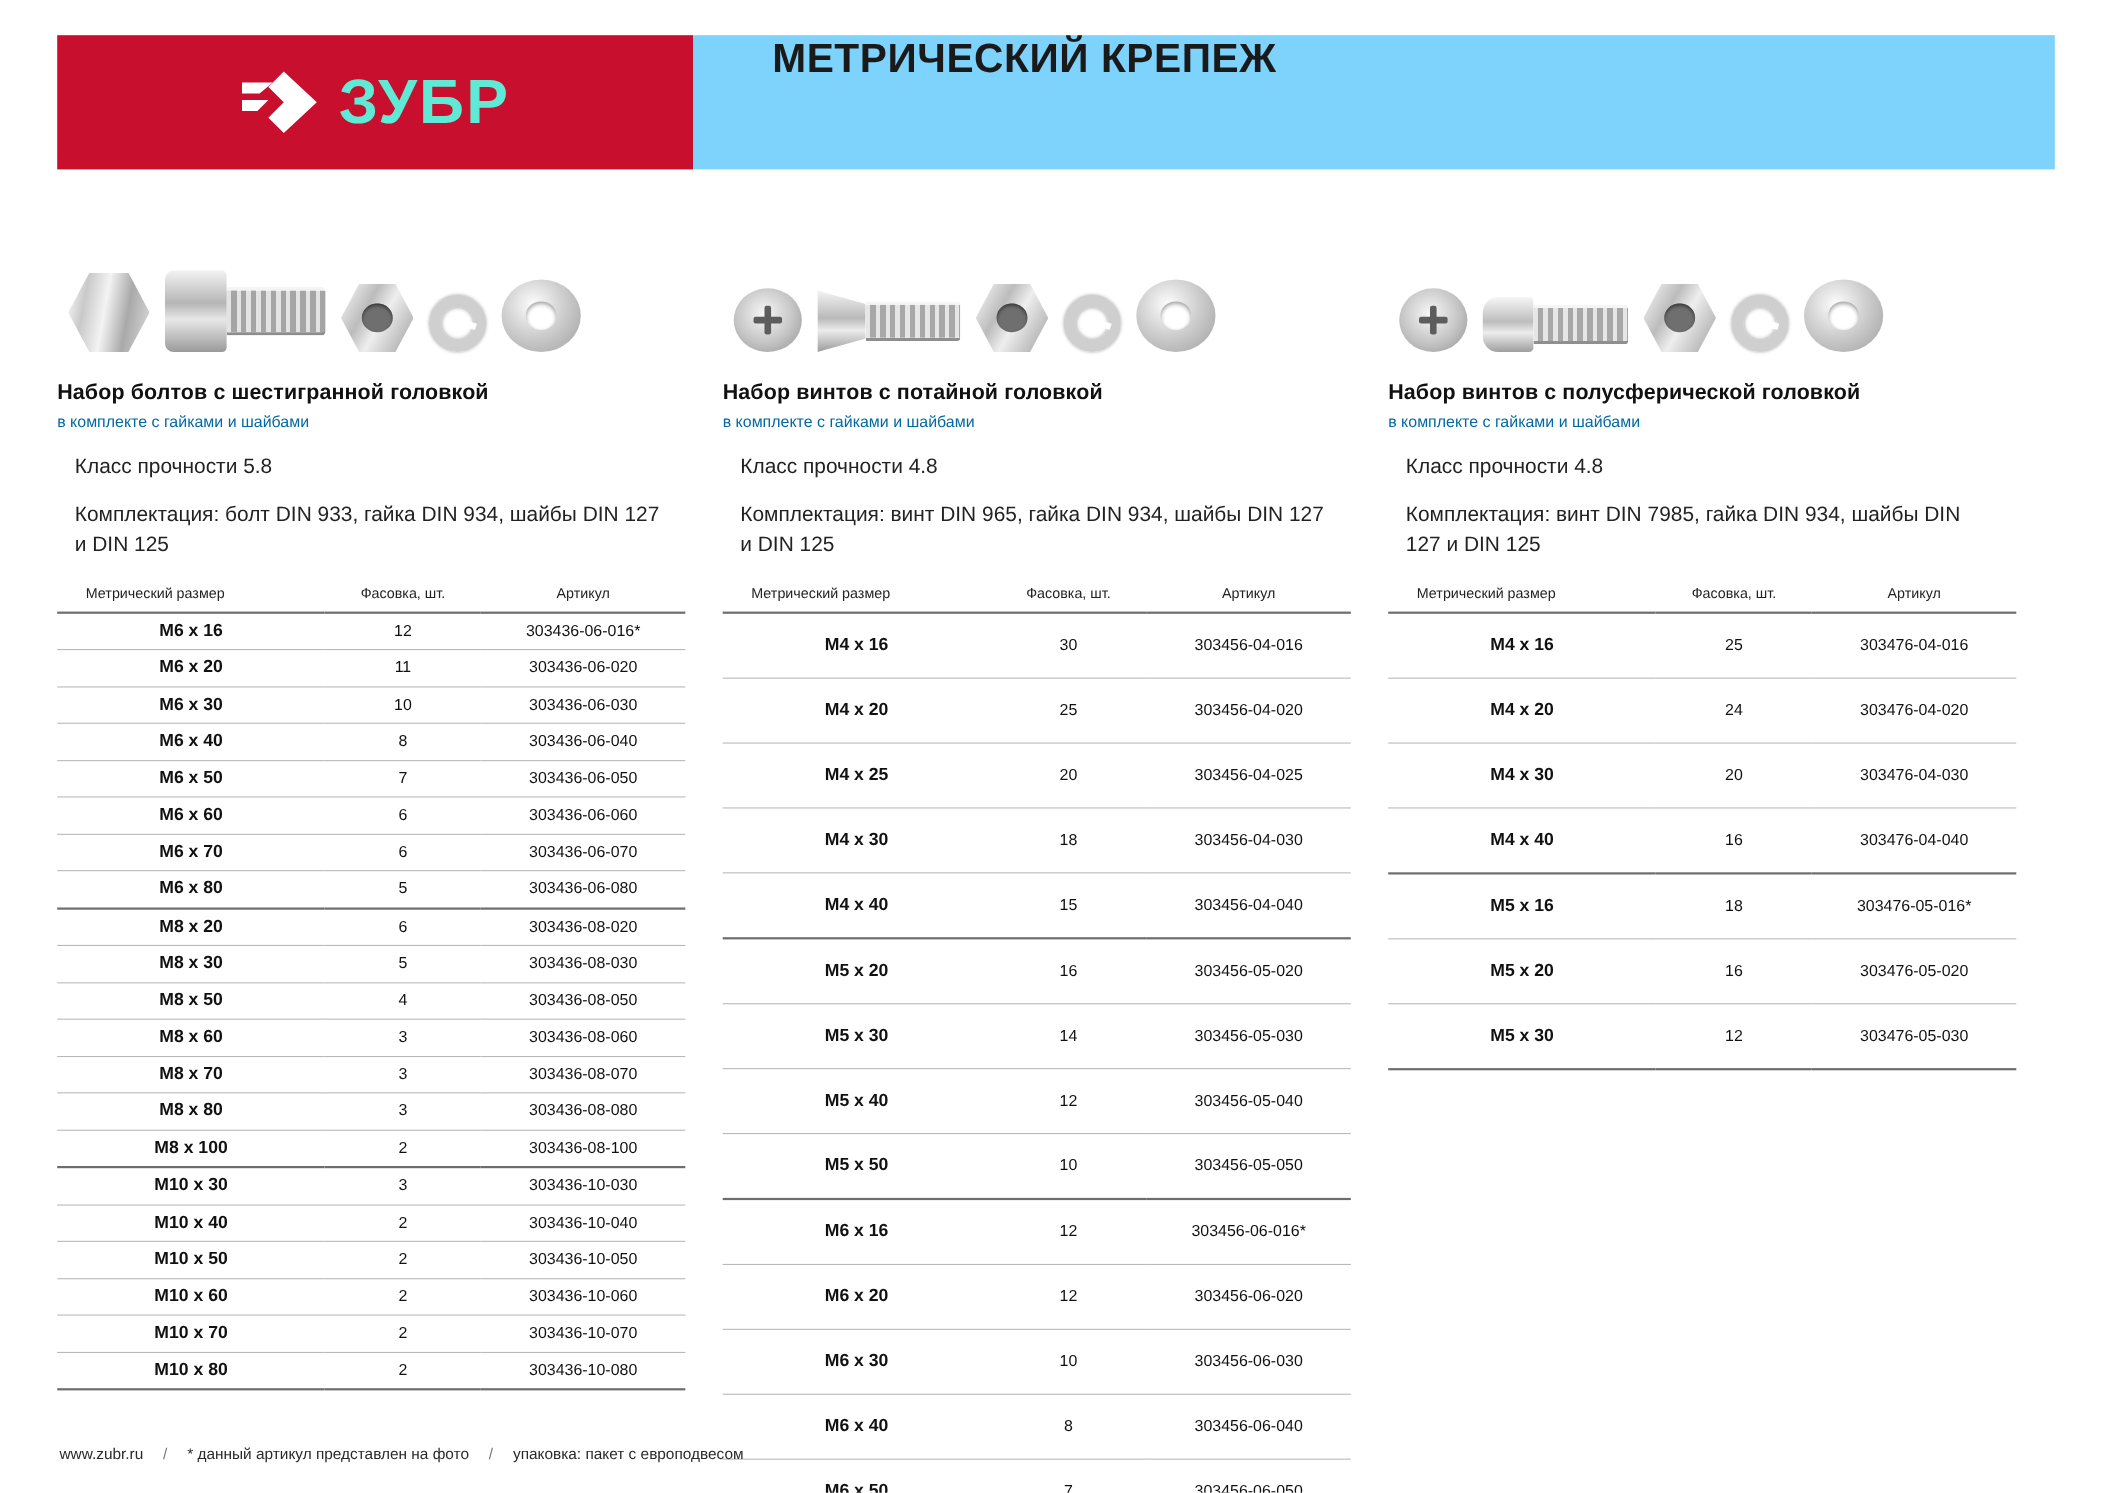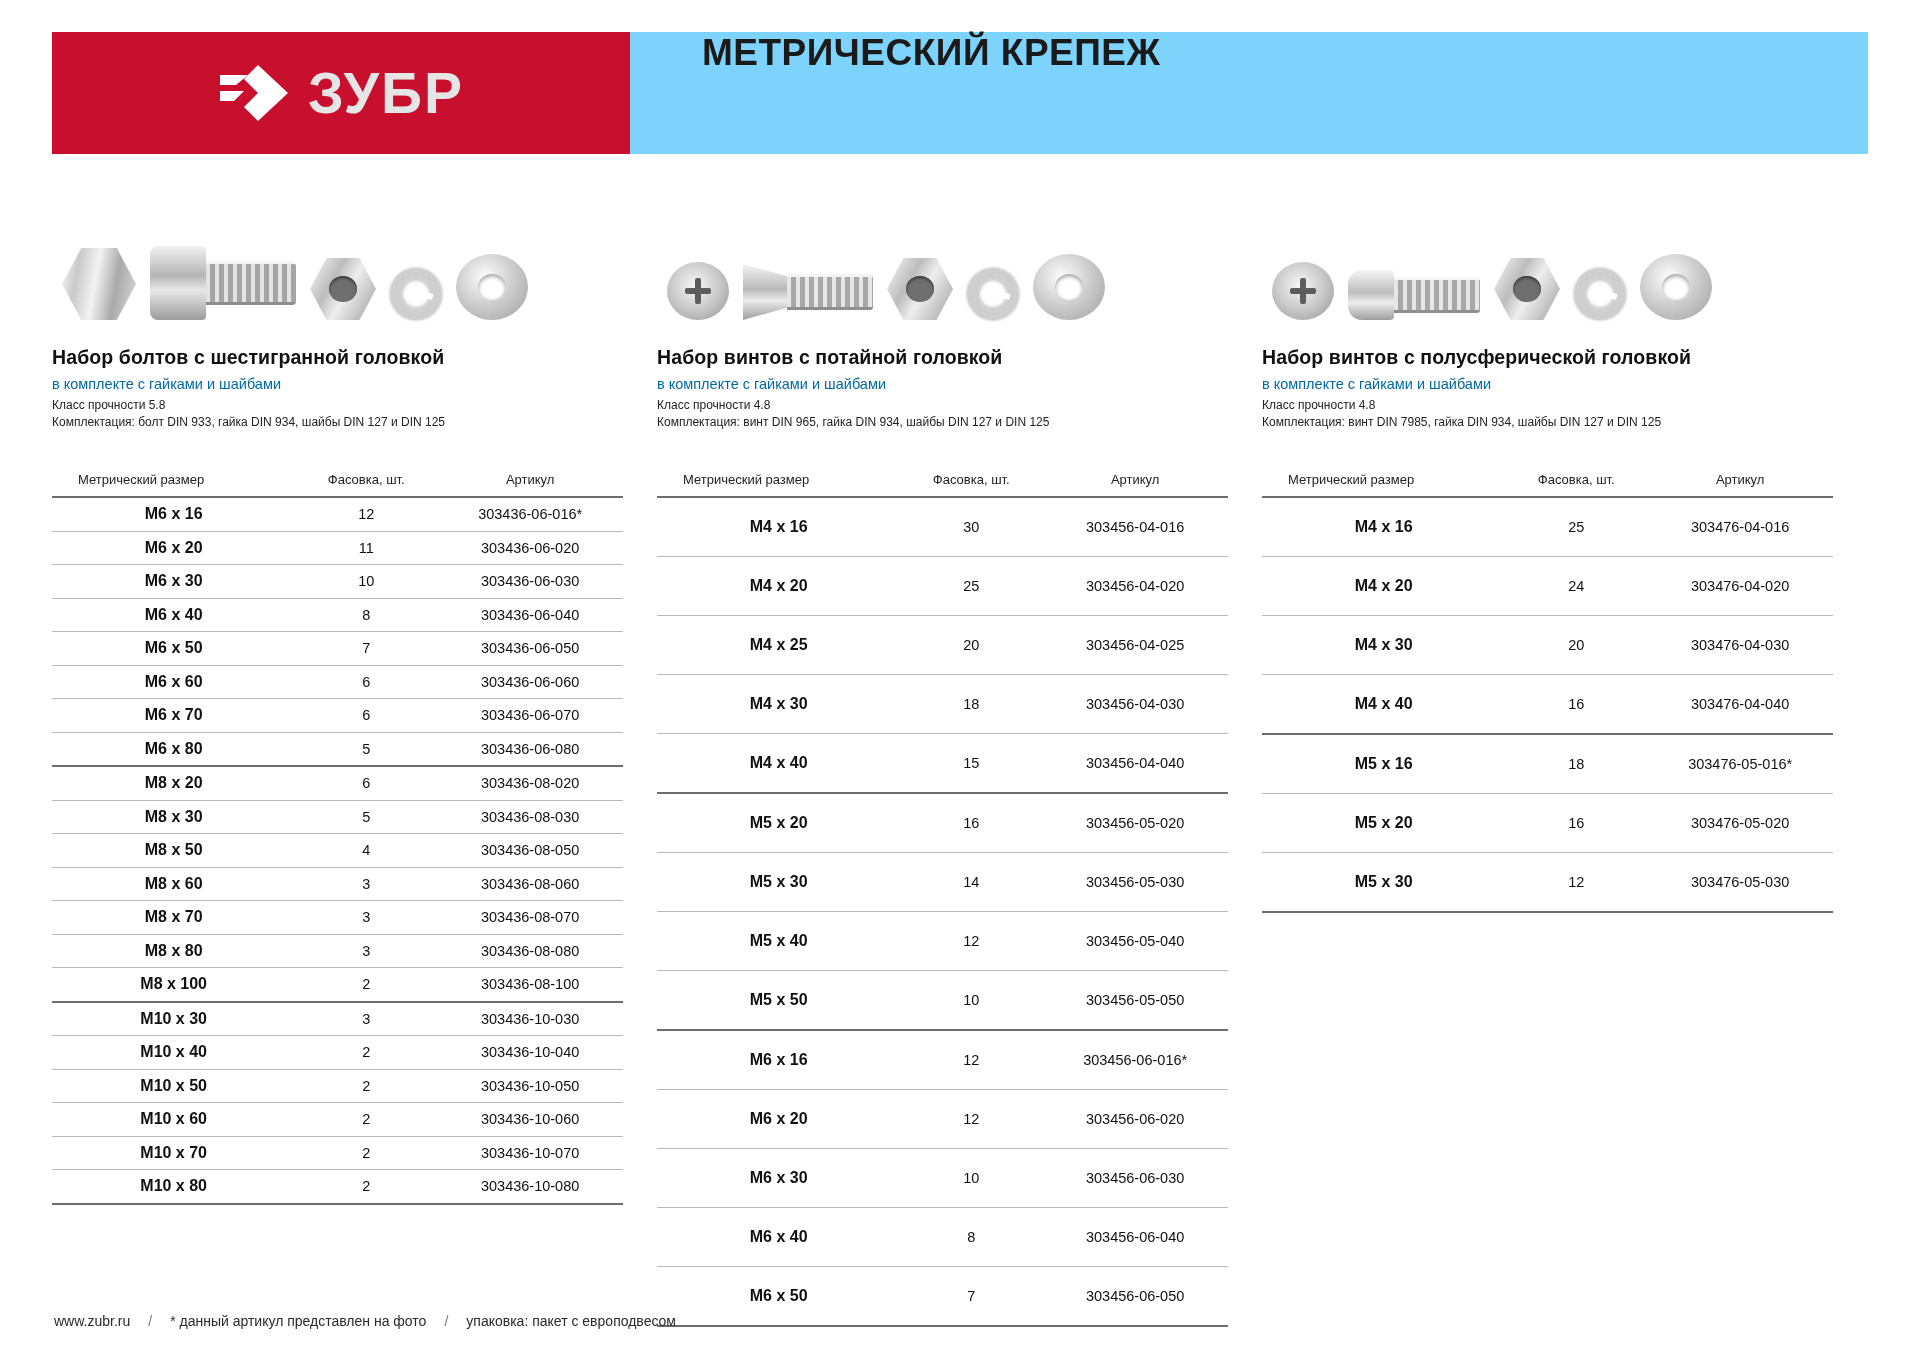--- a/index.html
+++ b/index.html
@@ -41,21 +41,21 @@
     justify-content: center;
     gap: 18px;
   }
   .logo-mark {
     width: 72px;
     height: 64px;
     position: relative;
     display: block;
   }
   .logo-text {
-    color: #e5e5e5;
+    color: #5eead4;
     font-size: 57px;
     font-weight: bold;
     letter-spacing: 2px;
     line-height: 1;
     font-family: "Liberation Sans", sans-serif;
   }
   .title-block {
     flex: 1;
     background: #7dd3fc;
     display: flex;
@@ -211,24 +211,24 @@
     margin: 0 0 5px 0;
     letter-spacing: 0.1px;
   }
   .set-sub {
     font-size: 14.5px;
     color: #0369a1;
     margin: 0 0 2px 0;
     line-height: 1.45;
   }
   .set-meta {
-    font-size: 12px;
+    font-size: 19px;
     color: #222;
     line-height: 1.45;
-    margin: 0;
+    margin: 16px;
   }
   .set-head { margin-bottom: 16px; min-height: 104px; }
 
   
   table.spec {
     border-collapse: collapse;
     width: 100%;
     table-layout: fixed;
   }
   table.spec th {

